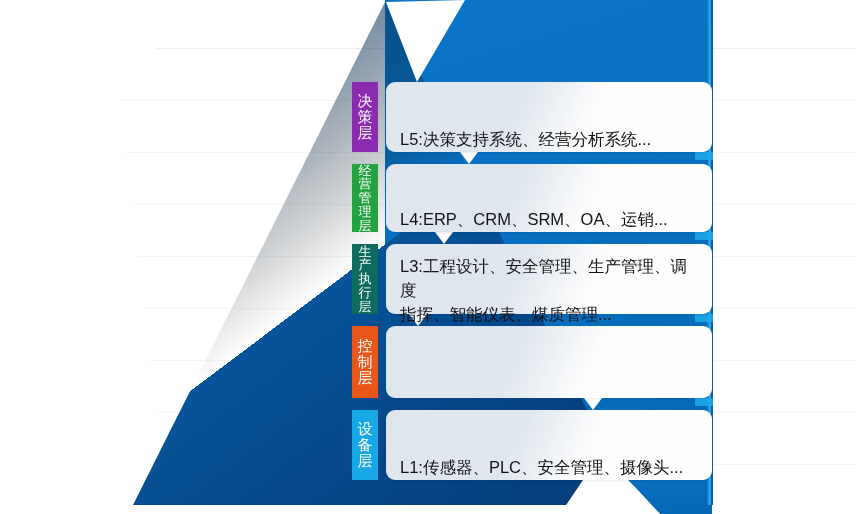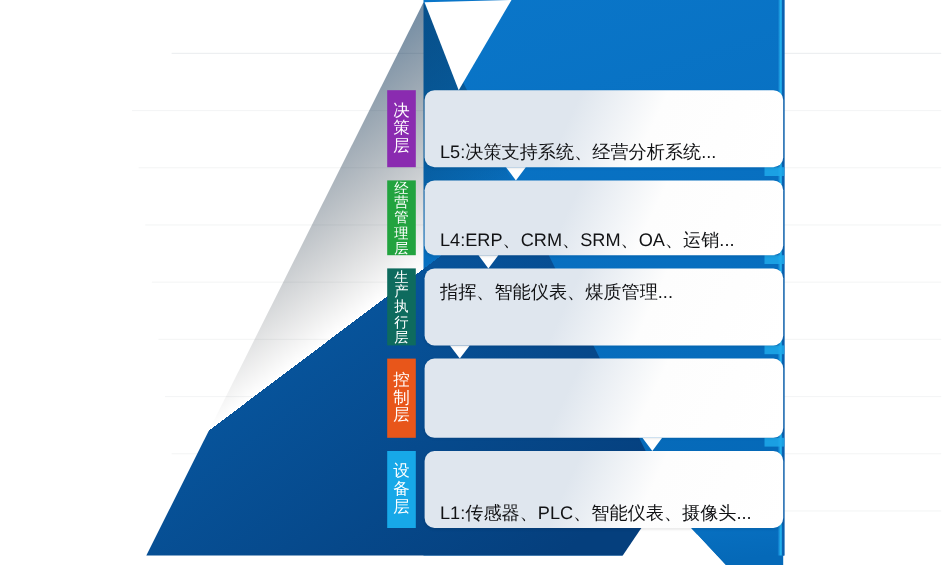--- a/index.html
+++ b/index.html
@@ -190,20 +190,21 @@
 
     <div class="layer-row" style="top:244px; height:70px; width:360px;">
       <div class="layer-tag" style="background:#0e6b5e; font-size:13px;">
         <span>生</span>
         <span>产</span>
         <span>执</span>
         <span>行</span>
         <span>层</span>
       </div>
       <div class="layer-card" style="display:block; padding-top:11px;">
+        <span class="card-text">L3:工程设计、安全管理、生产管理、调度</span>
         <span class="card-text">指挥、智能仪表、煤质管理...</span>
       </div>
     </div>
 
     <div class="layer-row" style="top:326px; height:72px; width:360px;">
       <div class="layer-tag" style="background:#e8561a;">
         <span>控</span>
         <span>制</span>
         <span>层</span>
       </div>
@@ -211,18 +212,18 @@
       </div>
     </div>
 
     <div class="layer-row" style="top:410px; height:70px; width:360px;">
       <div class="layer-tag" style="background:#17a8e8;">
         <span>设</span>
         <span>备</span>
         <span>层</span>
       </div>
       <div class="layer-card">
-        <span class="card-text">L1:传感器、PLC、智能仪表、摄像头...</span>
+        <span class="card-text">L1:传感器、PLC、安全管理、摄像头...</span>
       </div>
     </div>
 
   </div>
 </div>
 
 </body></html>

